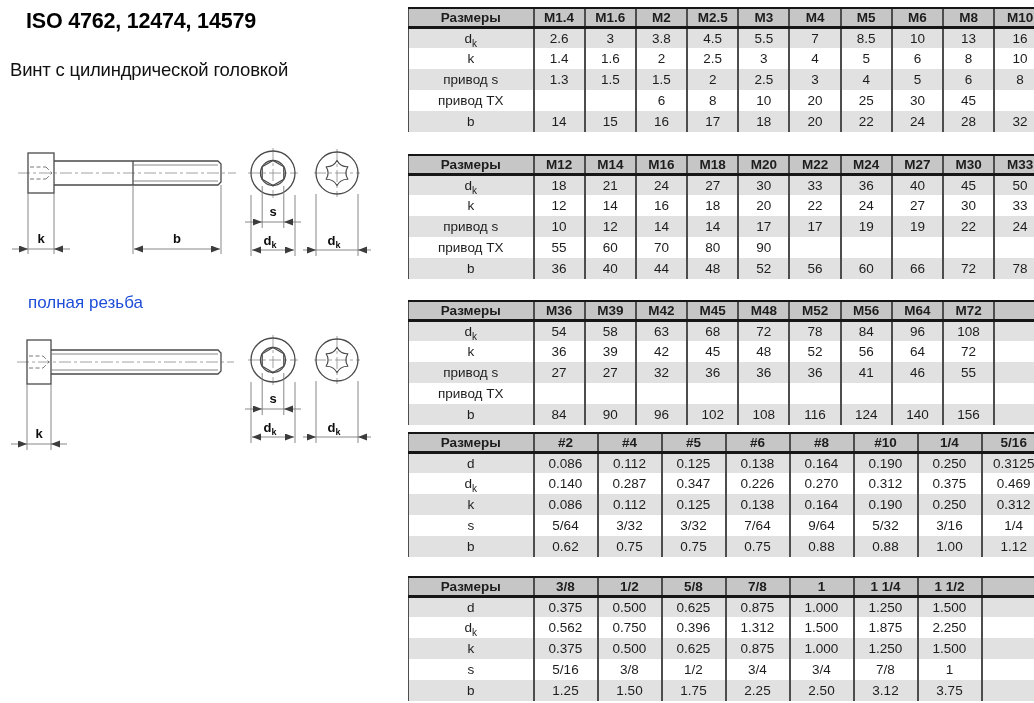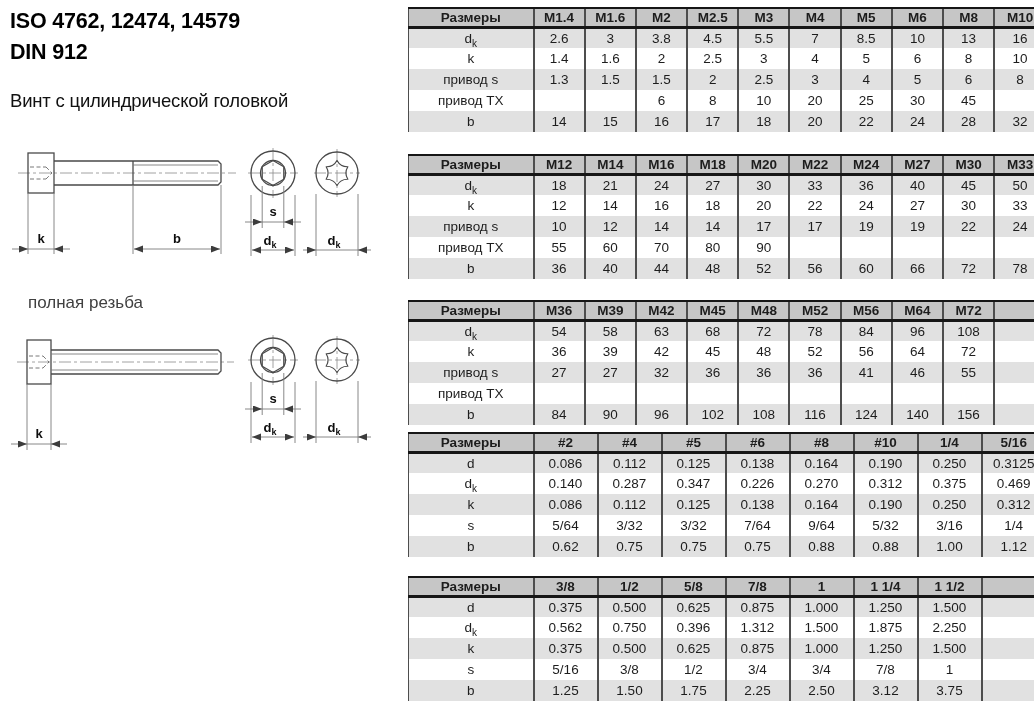--- a/index.html
+++ b/index.html
@@ -10,25 +10,25 @@
     --text:#1d1d1d;
   }
   *{margin:0;padding:0;box-sizing:border-box;}
   html,body{background:#ffffff;}
   body{
     width:1034px;height:703px;position:relative;overflow:hidden;
     font-family:"Liberation Sans","DejaVu Sans",sans-serif;color:var(--text);
   }
   
   .left-panel{position:absolute;left:0;top:0;width:392px;height:703px;}
-  .title-line{font-size:21.5px;font-weight:bold;color:#000;line-height:31px;padding-left:10px;letter-spacing:-0.2px;}
+  .title-line{font-size:21.5px;font-weight:bold;color:#000;line-height:31px;padding-left:26px;letter-spacing:-0.2px;}
   .title-block{padding-top:6px;}
   .subtitle{font-size:18.5px;color:#111;padding-left:10px;margin-top:22px;letter-spacing:-0.2px;}
   .drawing-1{position:absolute;left:0;top:138px;}
-  .full-thread-label{position:absolute;left:28px;top:293px;font-size:17px;color:#404040;}
+  .full-thread-label{position:absolute;left:28px;top:293px;font-size:17px;color:#1d4ed8;}
   .drawing-2{position:absolute;left:0;top:318px;}
   
   .ol{stroke:#4a4a4a;stroke-width:1.3;fill:none;}
   .thin{stroke:#7a7a7a;stroke-width:0.9;fill:none;}
   .cl{stroke:#8a8a8a;stroke-width:0.8;fill:none;stroke-dasharray:12 3 3 3;}
   .hid{stroke:#6a6a6a;stroke-width:0.9;fill:none;stroke-dasharray:4 2.5;}
   .star{stroke:#4a4a4a;stroke-width:1.2;fill:none;stroke-linejoin:round;}
   .dimtext{font-family:"Liberation Sans","DejaVu Sans",sans-serif;font-size:13px;font-weight:bold;fill:#0d0d0d;}
   .dimsub{font-size:9px;}
   
@@ -53,21 +53,20 @@
   .t-2{margin-top:21px;}
   .t-3{margin-top:7px;}
   .t-4{margin-top:19px;}
 </style>
 </head>
 <body>
 
 <div class="left-panel">
   <div class="title-block">
     <div class="title-line">ISO 4762, 12474, 14579</div>
-    <div class="title-line">DIN 912</div>
   </div>
   <div class="subtitle">Винт с цилиндрической головкой</div>
 
   <svg class="drawing-1" width="390" height="150" viewBox="0 0 390 150">
     <defs>
       <marker id="ar1" markerWidth="10" markerHeight="8" refX="9" refY="3.5" orient="auto" markerUnits="userSpaceOnUse">
         <path d="M0,0 L9,3.5 L0,7 Z" fill="#3c3c3c"></path>
       </marker>
     </defs>
     <g>

